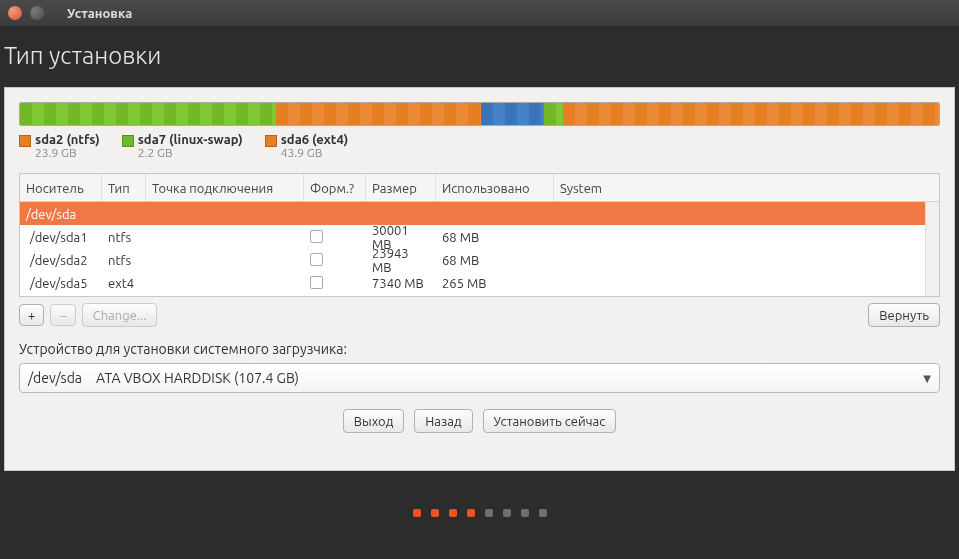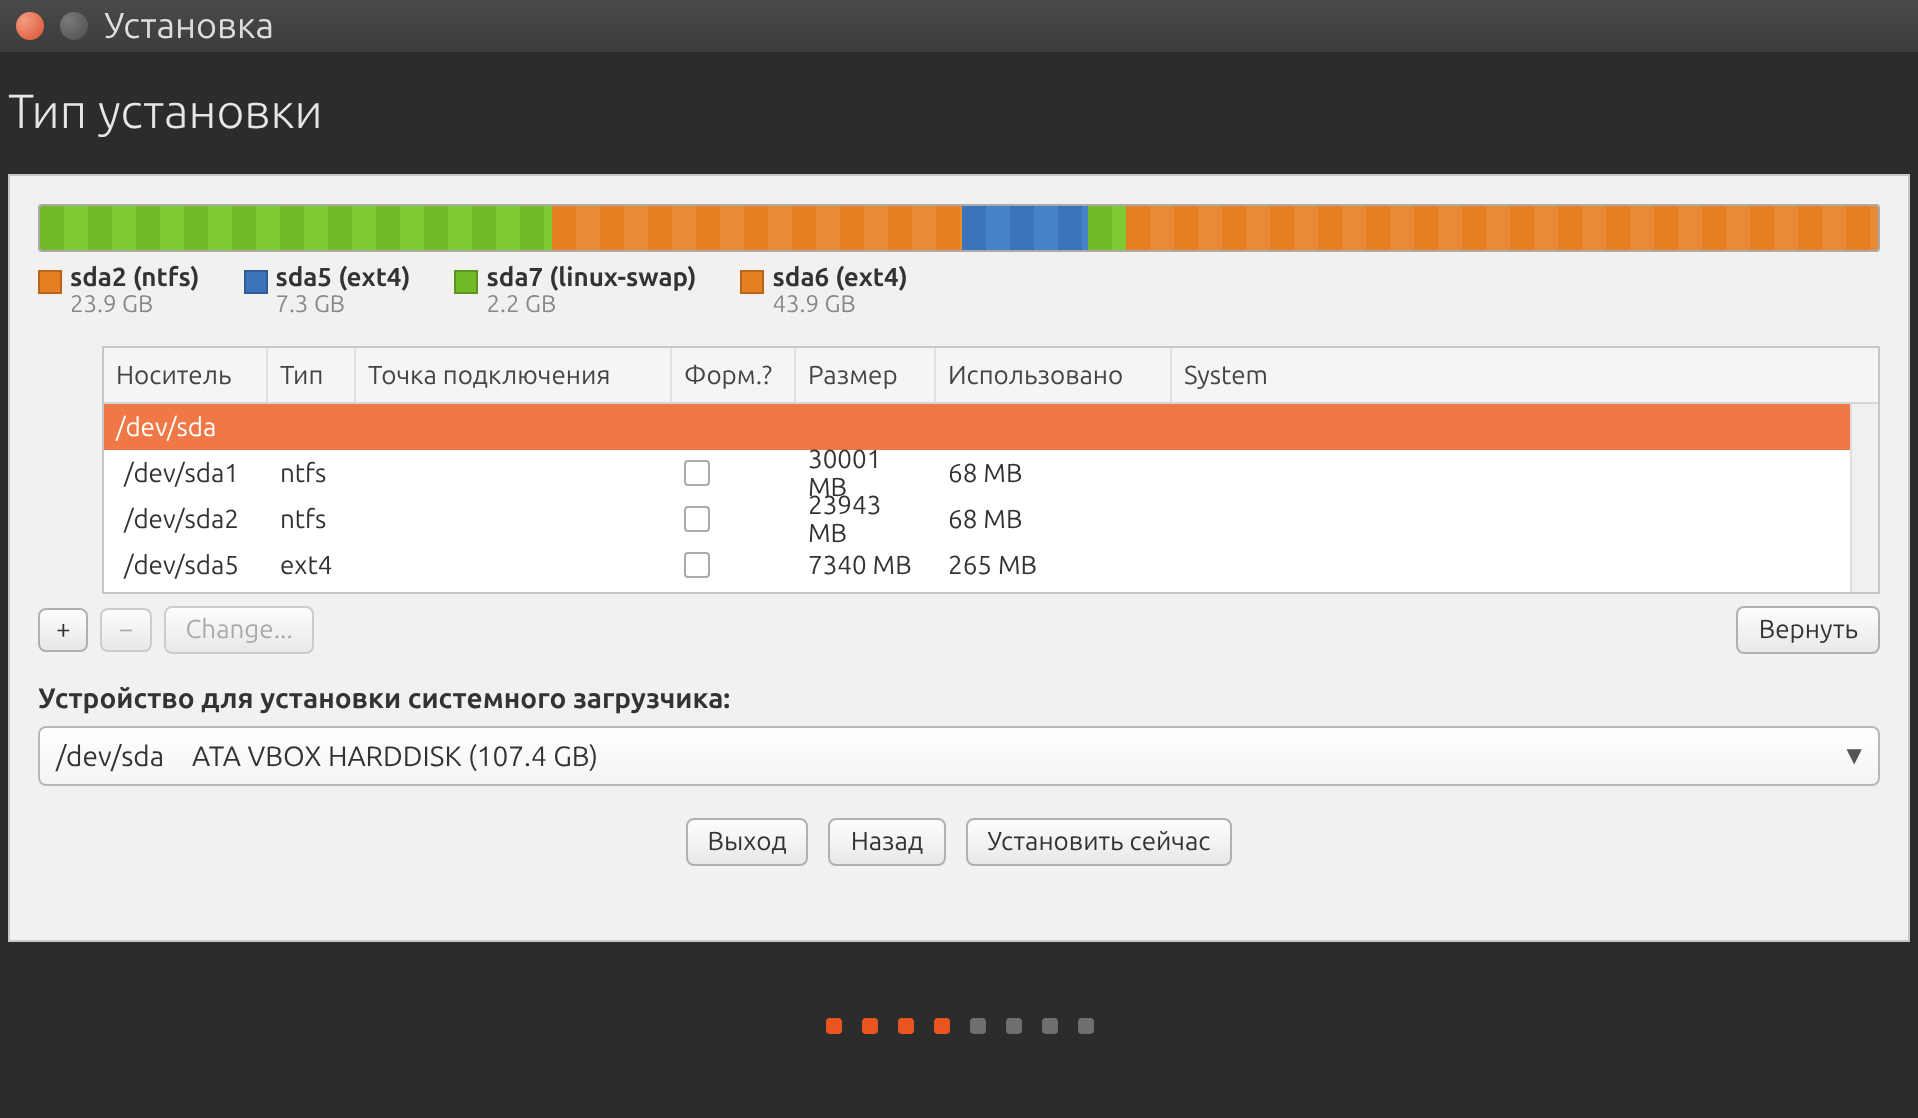--- a/index.html
+++ b/index.html
@@ -1,52 +1,52 @@
 <!DOCTYPE html>
 <html><head>
 <meta charset="utf-8">
 <style>
 * { box-sizing: border-box; margin: 0; padding: 0; font-family: "Ubuntu", "DejaVu Sans", sans-serif; }
 body { background: #2c2c2c; width: 959px; height: 559px; overflow: hidden; }
 .titlebar { background: linear-gradient(#4a4a4a,#3c3c3c); height: 26px; display: flex; align-items: center; padding: 0 8px; gap: 8px; }
 .winbtn { width: 14px; height: 14px; border-radius: 50%; display: inline-block; }
 .winclose { background: radial-gradient(circle at 30% 30%, #f39c82, #d9512c); }
 .winmin { background: radial-gradient(circle at 30% 30%, #7a7a7a, #4d4d4d); }
-.wintitle { color: #ddd; font-size: 18px; font-weight: normal; }
+.wintitle { color: #ddd; font-size: 13px; font-weight: bold; margin-left: 15px; }
 .header { padding: 16px 4px 18px; }
 .header h1 { color: #e6e6e6; font-weight: 300; font-size: 24px; }
 .panel { background: #f2f1f0; border: 1px solid #c7c7c7; margin: 0 4px; padding: 14px 14px; height: 384px; }
 .bar { height: 24px; border: 1px solid #aaa; display: flex; border-radius: 2px; overflow: hidden; }
 .seg { height: 100%; }
 .green { background: repeating-linear-gradient(90deg,#72b92a 0 12px,#7fc934 12px 24px); }
 .orange { background: repeating-linear-gradient(90deg,#e67e22 0 12px,#eb8a36 12px 24px); }
 .blue { background: repeating-linear-gradient(90deg,#3b74b8 0 12px,#4682c6 12px 24px); }
 .legend { display: flex; gap: 22px; margin-top: 6px; margin-bottom: 14px; }
 .lg { display: flex; gap: 4px; }
 .sw { width: 12px; height: 12px; margin-top: 3px; border: 1px solid rgba(0,0,0,.2);}
 .lg .txt { font-size: 13px; }
 .lg .lbl { font-weight: bold; color: #333; }
 .lg .sz { color: #888; font-size: 12px; }
-.table { border: 1px solid #c7c7c7; background: #fff; margin-left: 32px; }
+.table { border: 1px solid #c7c7c7; background: #fff; }
 .thead { display: flex; background: #f5f5f5; border-bottom: 1px solid #d4d4d4; height: 28px; align-items: center; font-size: 13px; color: #444;}
 .thead > div { padding: 0 6px; border-right: 1px solid #e0e0e0; height: 100%; display:flex;align-items:center;}
 .thead > div:last-child{border-right:none;}
 .c1{width:82px}.c2{width:44px}.c3{width:158px}.c4{width:62px}.c5{width:70px}.c6{width:118px}.c7{flex:1}
 .tbody { height: 94px; overflow: hidden; position:relative;}
 .scrollbar{position:absolute;right:0;top:0;bottom:0;width:14px;background:#f0f0f0;border-left:1px solid #ddd;}
 .row { display: flex; height: 23px; align-items: center; font-size: 13px; color: #333;}
 .row > div { padding: 0 6px; }
 .row.sel { background: #f07746; color: #fff; }
 .chk{width:13px;height:13px;border:1px solid #aaa;border-radius:2px;background:#fff;}
 .btnrow { display: flex; margin-top: 6px; gap: 6px; align-items:center;}
 .btn { background: linear-gradient(#fdfdfd,#e8e8e8); border: 1px solid #b0b0b0; border-radius: 4px; padding: 4px 10px; font-size: 13px; color: #333; cursor: pointer; }
 .btn.sq{padding:3px 8px;}
 .btn.light{color:#aaa;border-color:#ccc;}
 .spacer{flex:1;}
-.label { font-size: 14px; color: #333; margin-top: 14px; margin-bottom:6px;font-weight:bold;}
+.label { font-size: 14px; color: #333; margin-top: 14px; margin-bottom:6px;}
 .combo { display:flex;align-items:center;border:1px solid #b8b8b8;border-radius:4px;background:linear-gradient(#fff,#f4f4f4);height:30px;padding:0 8px;font-size:14px;color:#333;}
 .combo .dev{margin-right:14px;}
 .combo .chev{margin-left:auto;color:#555;font-size:10px;}
 .footer{display:flex;justify-content:center;gap:10px;margin-top:16px;}
 .dots{display:flex;justify-content:center;gap:10px;margin-top:38px;}
 .dot{width:8px;height:8px;border-radius:2px;background:#6f6f6f;}
 .dot.on{background:#e95420;}
 </style>
 </head>
 <body>
@@ -69,27 +69,20 @@
       <div class="seg blue" style="width: 6.8%;"></div>
       <div class="seg green" style="width: 2.1%;"></div>
       <div class="seg orange" style="width: 40.9%;"></div>
     </div>
   <div class="legend" id="legend">
       <div class="lg">
         <div class="sw" style="background: rgb(230, 126, 34);"></div>
         <div class="txt">
           <div class="lbl">sda2 (ntfs)</div>
           <div class="sz">23.9 GB</div>
-        </div>
-      </div>
-      <div class="lg">
-        <div class="sw" style="background: rgb(59, 116, 184);"></div>
-        <div class="txt">
-          <div class="lbl">sda5 (ext4)</div>
-          <div class="sz">7.3 GB</div>
         </div>
       </div>
       <div class="lg">
         <div class="sw" style="background: rgb(114, 185, 42);"></div>
         <div class="txt">
           <div class="lbl">sda7 (linux-swap)</div>
           <div class="sz">2.2 GB</div>
         </div>
       </div>
       <div class="lg">

